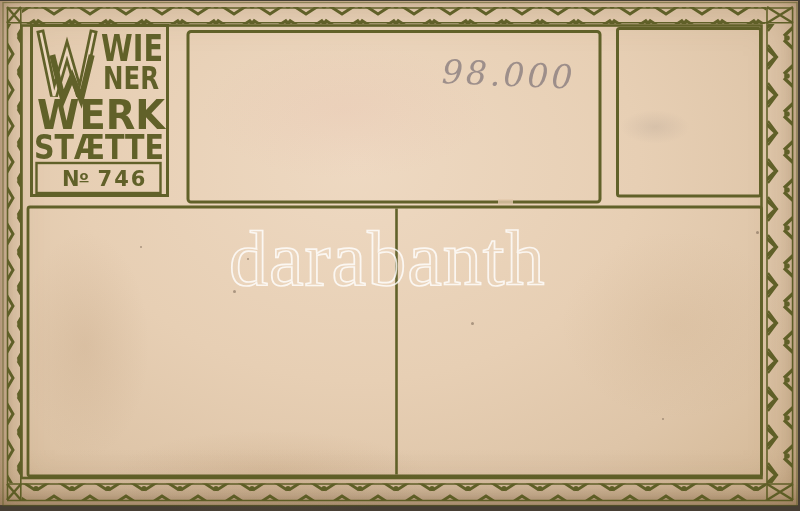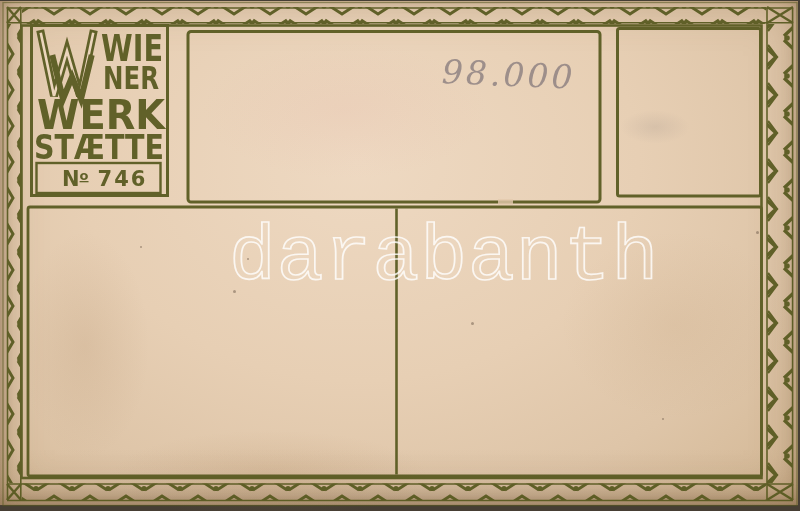--- a/index.html
+++ b/index.html
@@ -32,21 +32,21 @@
   .stain.s5{left:620px;top:110px;width:70px;height:34px;background:radial-gradient(ellipse,rgba(140,128,124,.17),rgba(140,128,124,0) 70%);}
   .stain.s6{left:0;top:448px;width:798px;height:58px;border-radius:0;background:linear-gradient(rgba(124,94,60,0),rgba(124,94,60,.10));}
   .speck{position:absolute;width:3px;height:3px;border-radius:50%;background:#6b5a49;opacity:.5;pointer-events:none;}
   svg.overlay{position:absolute;left:0;top:0;}
   svg .ink{stroke:var(--ink-olive);fill:none;}
   svg .ink-fill{fill:var(--ink-olive);stroke:none;}
   svg .paper-stroke{stroke:var(--paper-light);fill:none;}
   svg text.ink-text{fill:var(--ink-olive);stroke:none;font-family:"DejaVu Sans",sans-serif;font-weight:bold;}
   .watermark{
     position:absolute;left:229px;top:214px;
-    font-family:Liberation Mono, monospace;
+    font-family:Liberation Serif, serif;
     font-size:78px;font-weight:400;letter-spacing:1px;
     color:rgba(255,255,255,.05);
     -webkit-text-stroke:1.7px rgba(255,255,255,.8);
     white-space:nowrap;z-index:6;
   }
   .handwriting{
     position:absolute;left:442px;top:55px;
     font-family:"DejaVu Serif",serif;font-style:italic;
     font-size:33px;letter-spacing:3px;
     color:rgba(128,116,120,.72);

